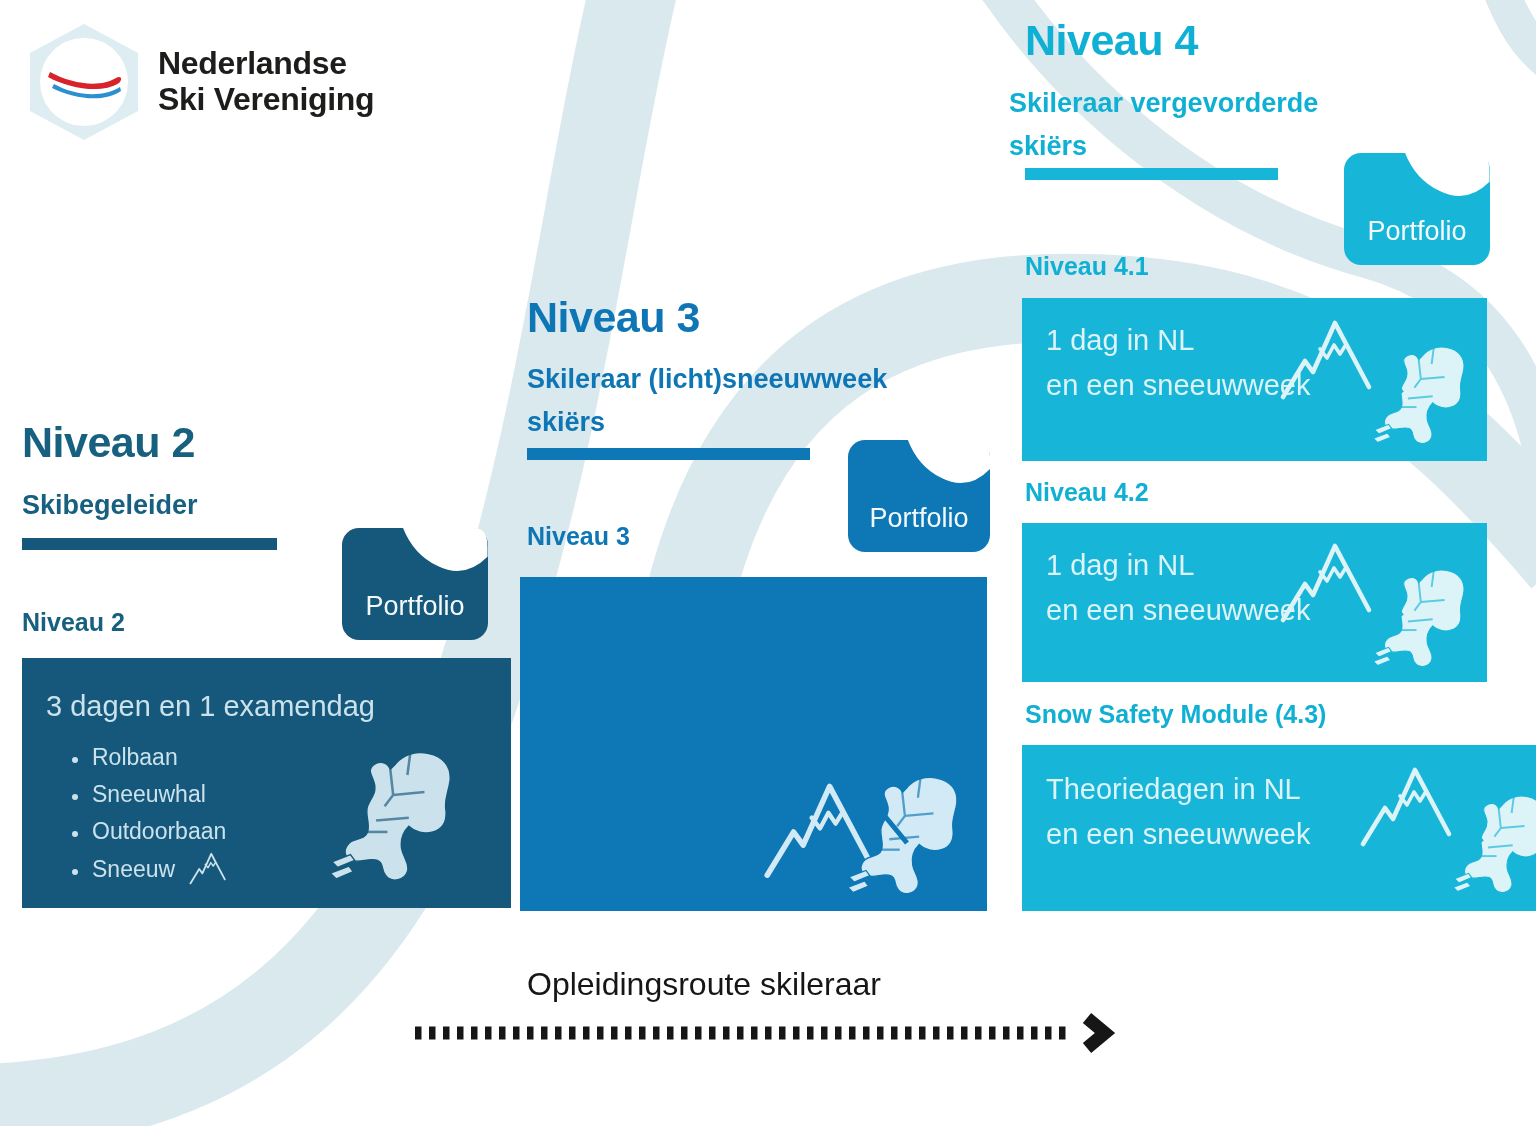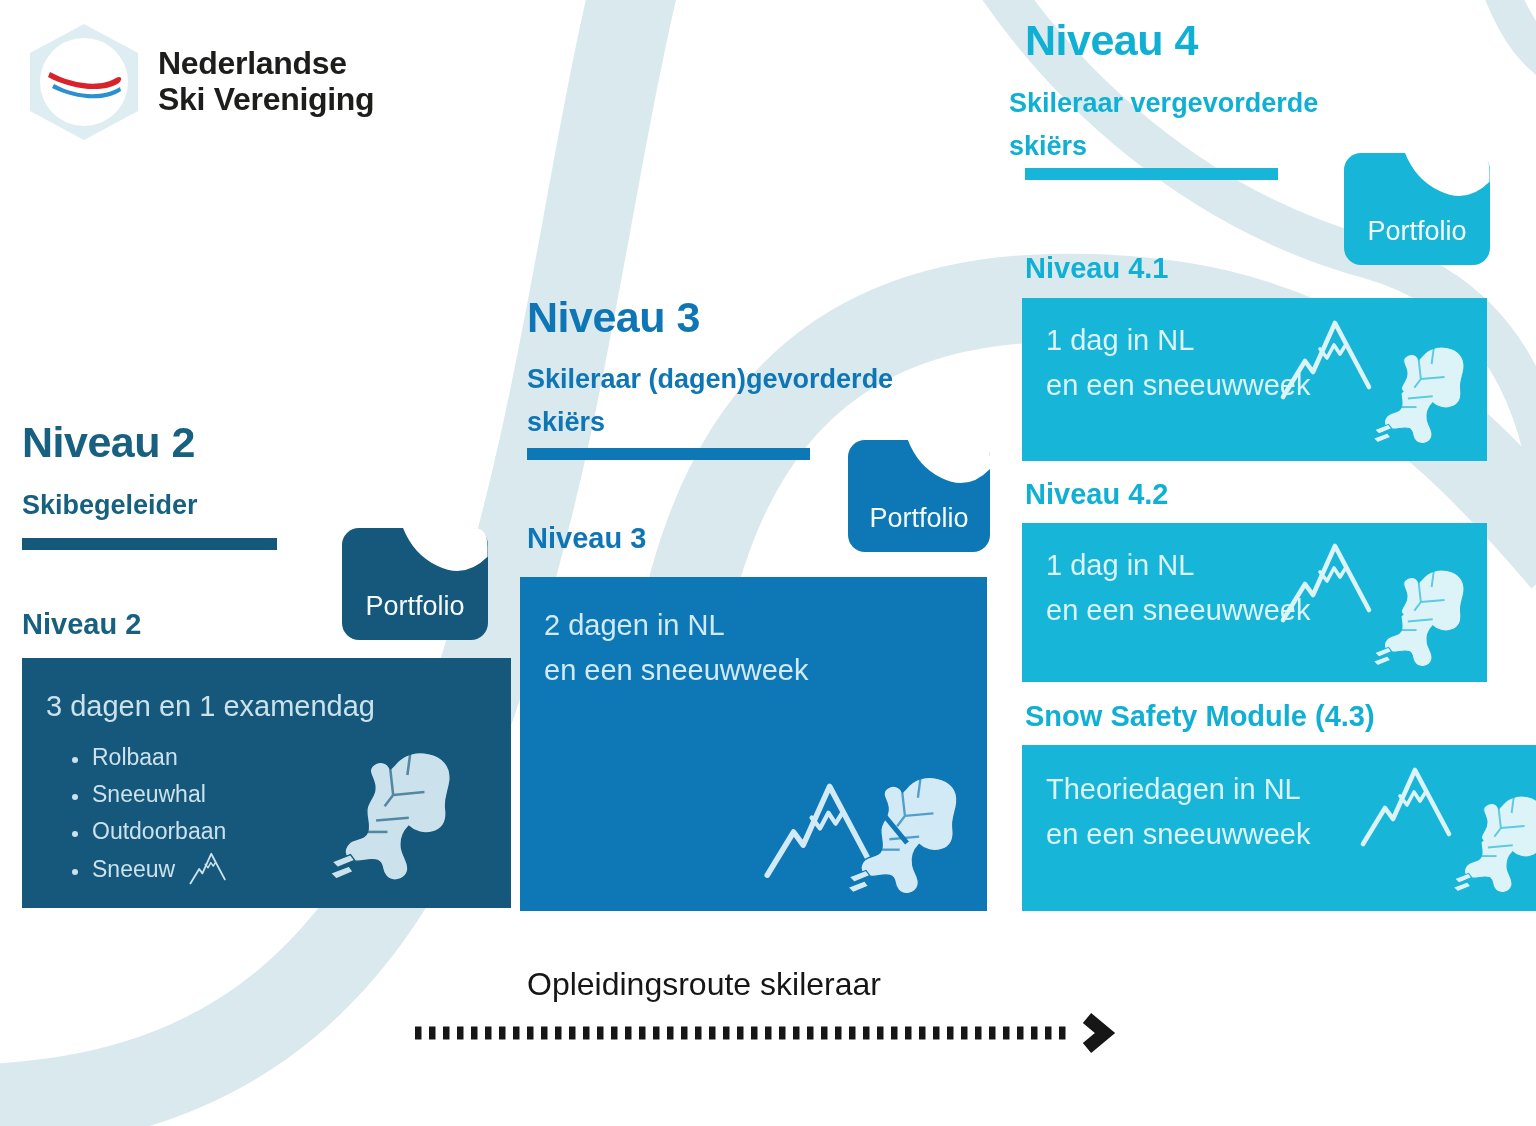--- a/index.html
+++ b/index.html
@@ -12,21 +12,21 @@
   .col{position:absolute;z-index:2;}
 
   
   .col2{--accent:#17607f;--boxbg:#15587b;--light:#cbe2ec;}
   .col3{--accent:#0e76b5;--boxbg:#0e77b5;--light:#d2eaf6;}
   .col4{--accent:#10b0d4;--boxbg:#17b5d8;--light:#dcf3f8;}
 
   .big-title{position:absolute;font-size:43px;font-weight:bold;color:var(--accent);letter-spacing:-.5px;white-space:nowrap;}
   .subtitle{position:absolute;font-size:27px;font-weight:bold;color:var(--accent);line-height:1.58;}
   .rule{position:absolute;height:12px;background:var(--boxbg);}
-  .small-heading{position:absolute;font-size:29px;font-weight:bold;color:var(--accent);white-space:nowrap;}
+  .small-heading{position:absolute;font-size:25px;font-weight:bold;color:var(--accent);white-space:nowrap;}
 
   .portfolio{
     position:absolute;background:var(--boxbg);border-radius:17px;
     display:flex;align-items:flex-end;justify-content:center;
   }
   .portfolio .fold{position:absolute;top:0;right:0;width:62%;height:46%;}
   .portfolio .plabel{color:#f4fafc;font-size:27px;padding-bottom:18px;position:relative;}
 
   .infobox{position:absolute;background:var(--boxbg);color:var(--light);}
   .infobox .box-title{font-size:29px;line-height:1.55;}
@@ -124,37 +124,33 @@
       <svg class="art" style="right:40px;bottom:22px;width:150px;height:148px;fill:var(--light);stroke:var(--boxbg);" viewBox="0 0 100 104">
         <g style="stroke:var(--light)">
             <use href="#nlmap" style="stroke:var(--boxbg)"></use>
           </g>
       </svg>
     </div>
   </div>
 
   <div class="col col3">
     <div class="big-title" style="left:527px;top:293px;">Niveau 3</div>
-    <div class="subtitle" style="left:527px;top:358px;width:410px;">Skileraar (dagen)gevorderde skiërs</div>
+    <div class="subtitle" style="left:527px;top:358px;width:410px;">Skileraar (licht)sneeuwweek skiërs</div>
     <div class="rule" style="left:527px;top:448px;width:283px;"></div>
 
     <div class="portfolio" style="left:848px;top:440px;width:142px;height:112px;">
       <svg class="fold" viewBox="0 0 120 50" preserveAspectRatio="none">
         <path d="M8 0 L102 0 Q120 0 120 18 L120 28 Q90 50 54 37 Q22 26 8 0 Z" fill="#ffffff"></path>
       </svg>
       <span class="plabel">Portfolio</span>
     </div>
 
     <div class="small-heading" style="left:527px;top:522px;">Niveau 3</div>
 
     <div class="infobox" style="left:520px;top:577px;width:467px;height:334px;">
-      <div class="pad">
-        <div class="box-title">2 dagen in NL</div>
-        <div class="box-title">en een sneeuwweek</div>
-      </div>
       <svg class="art" style="left:240px;bottom:30px;width:120px;height:110px;stroke:var(--light);" viewBox="0 0 100 90">
           <use href="#mtn"></use>
         </svg>
       <svg class="art" style="right:12px;bottom:12px;width:135px;height:135px;fill:var(--light);" viewBox="0 0 100 104">
         <g style="stroke:var(--light)">
             <use href="#nlmap" style="stroke:var(--boxbg)"></use>
           </g>
       </svg>
       <svg class="art" style="right:60px;bottom:60px;width:80px;height:80px;" viewBox="0 0 80 80">
         <line x1="4" y1="4" x2="60" y2="72" stroke="var(--boxbg)" stroke-width="5"></line>

